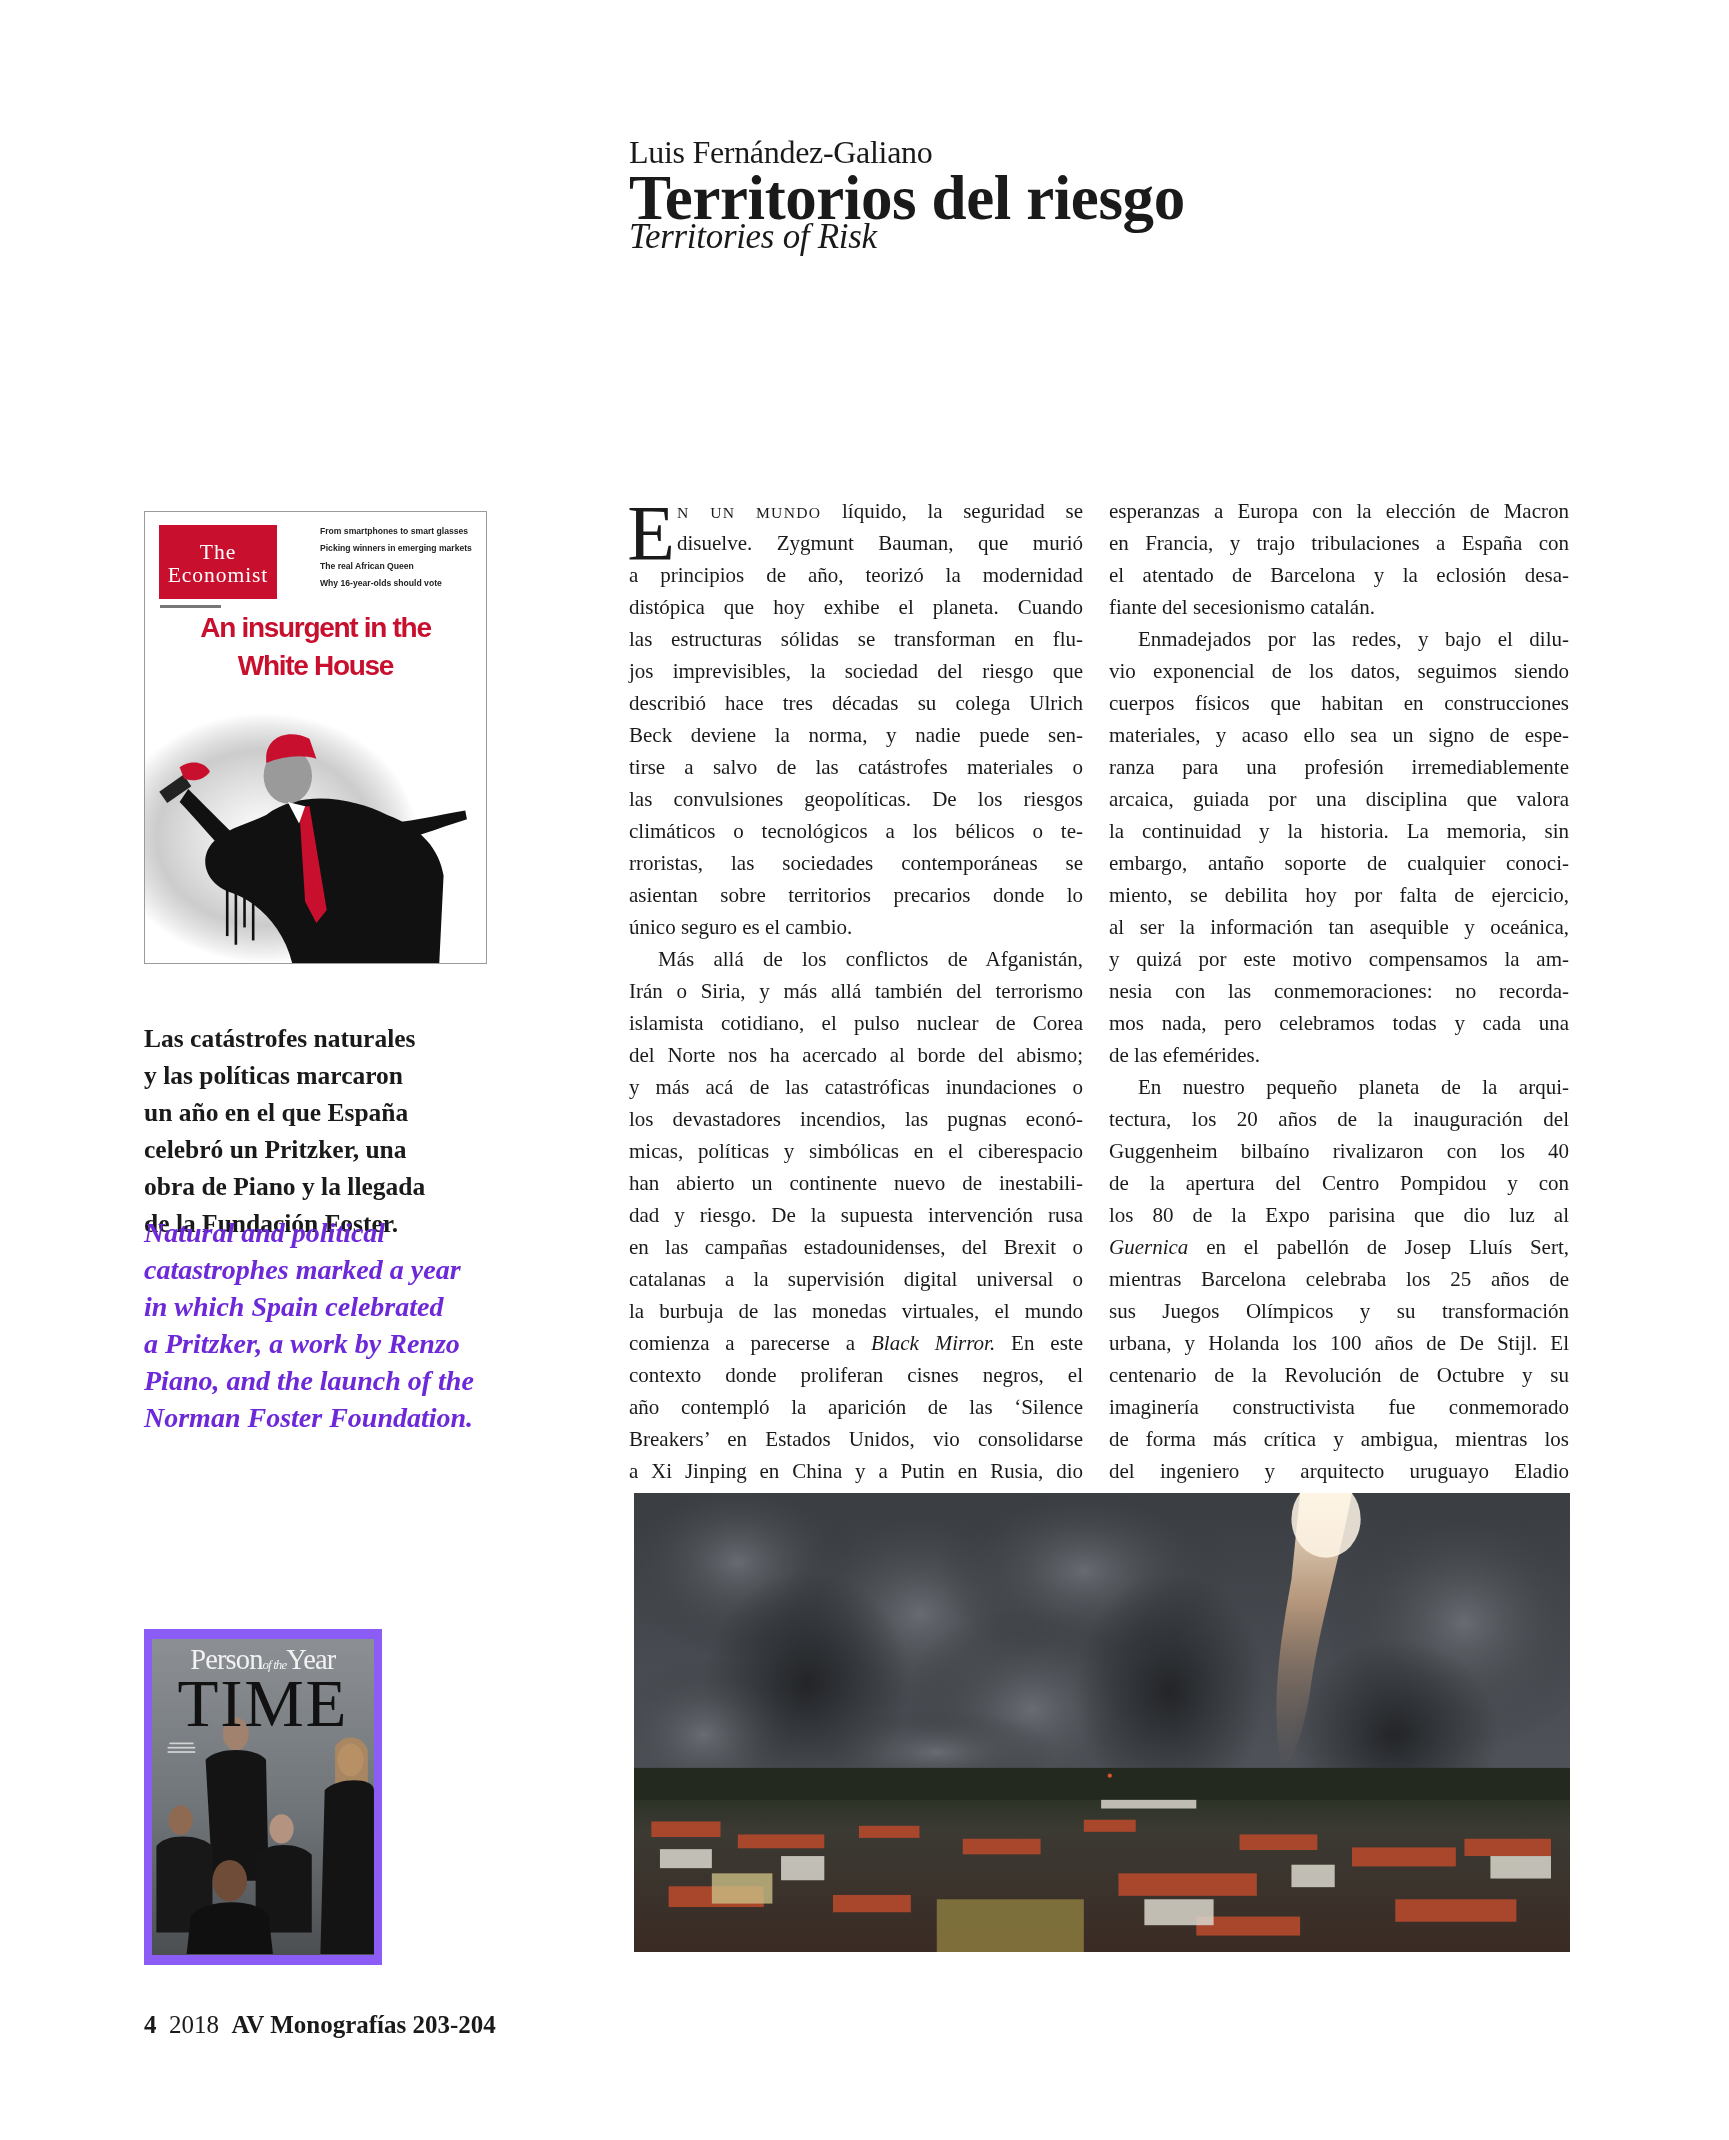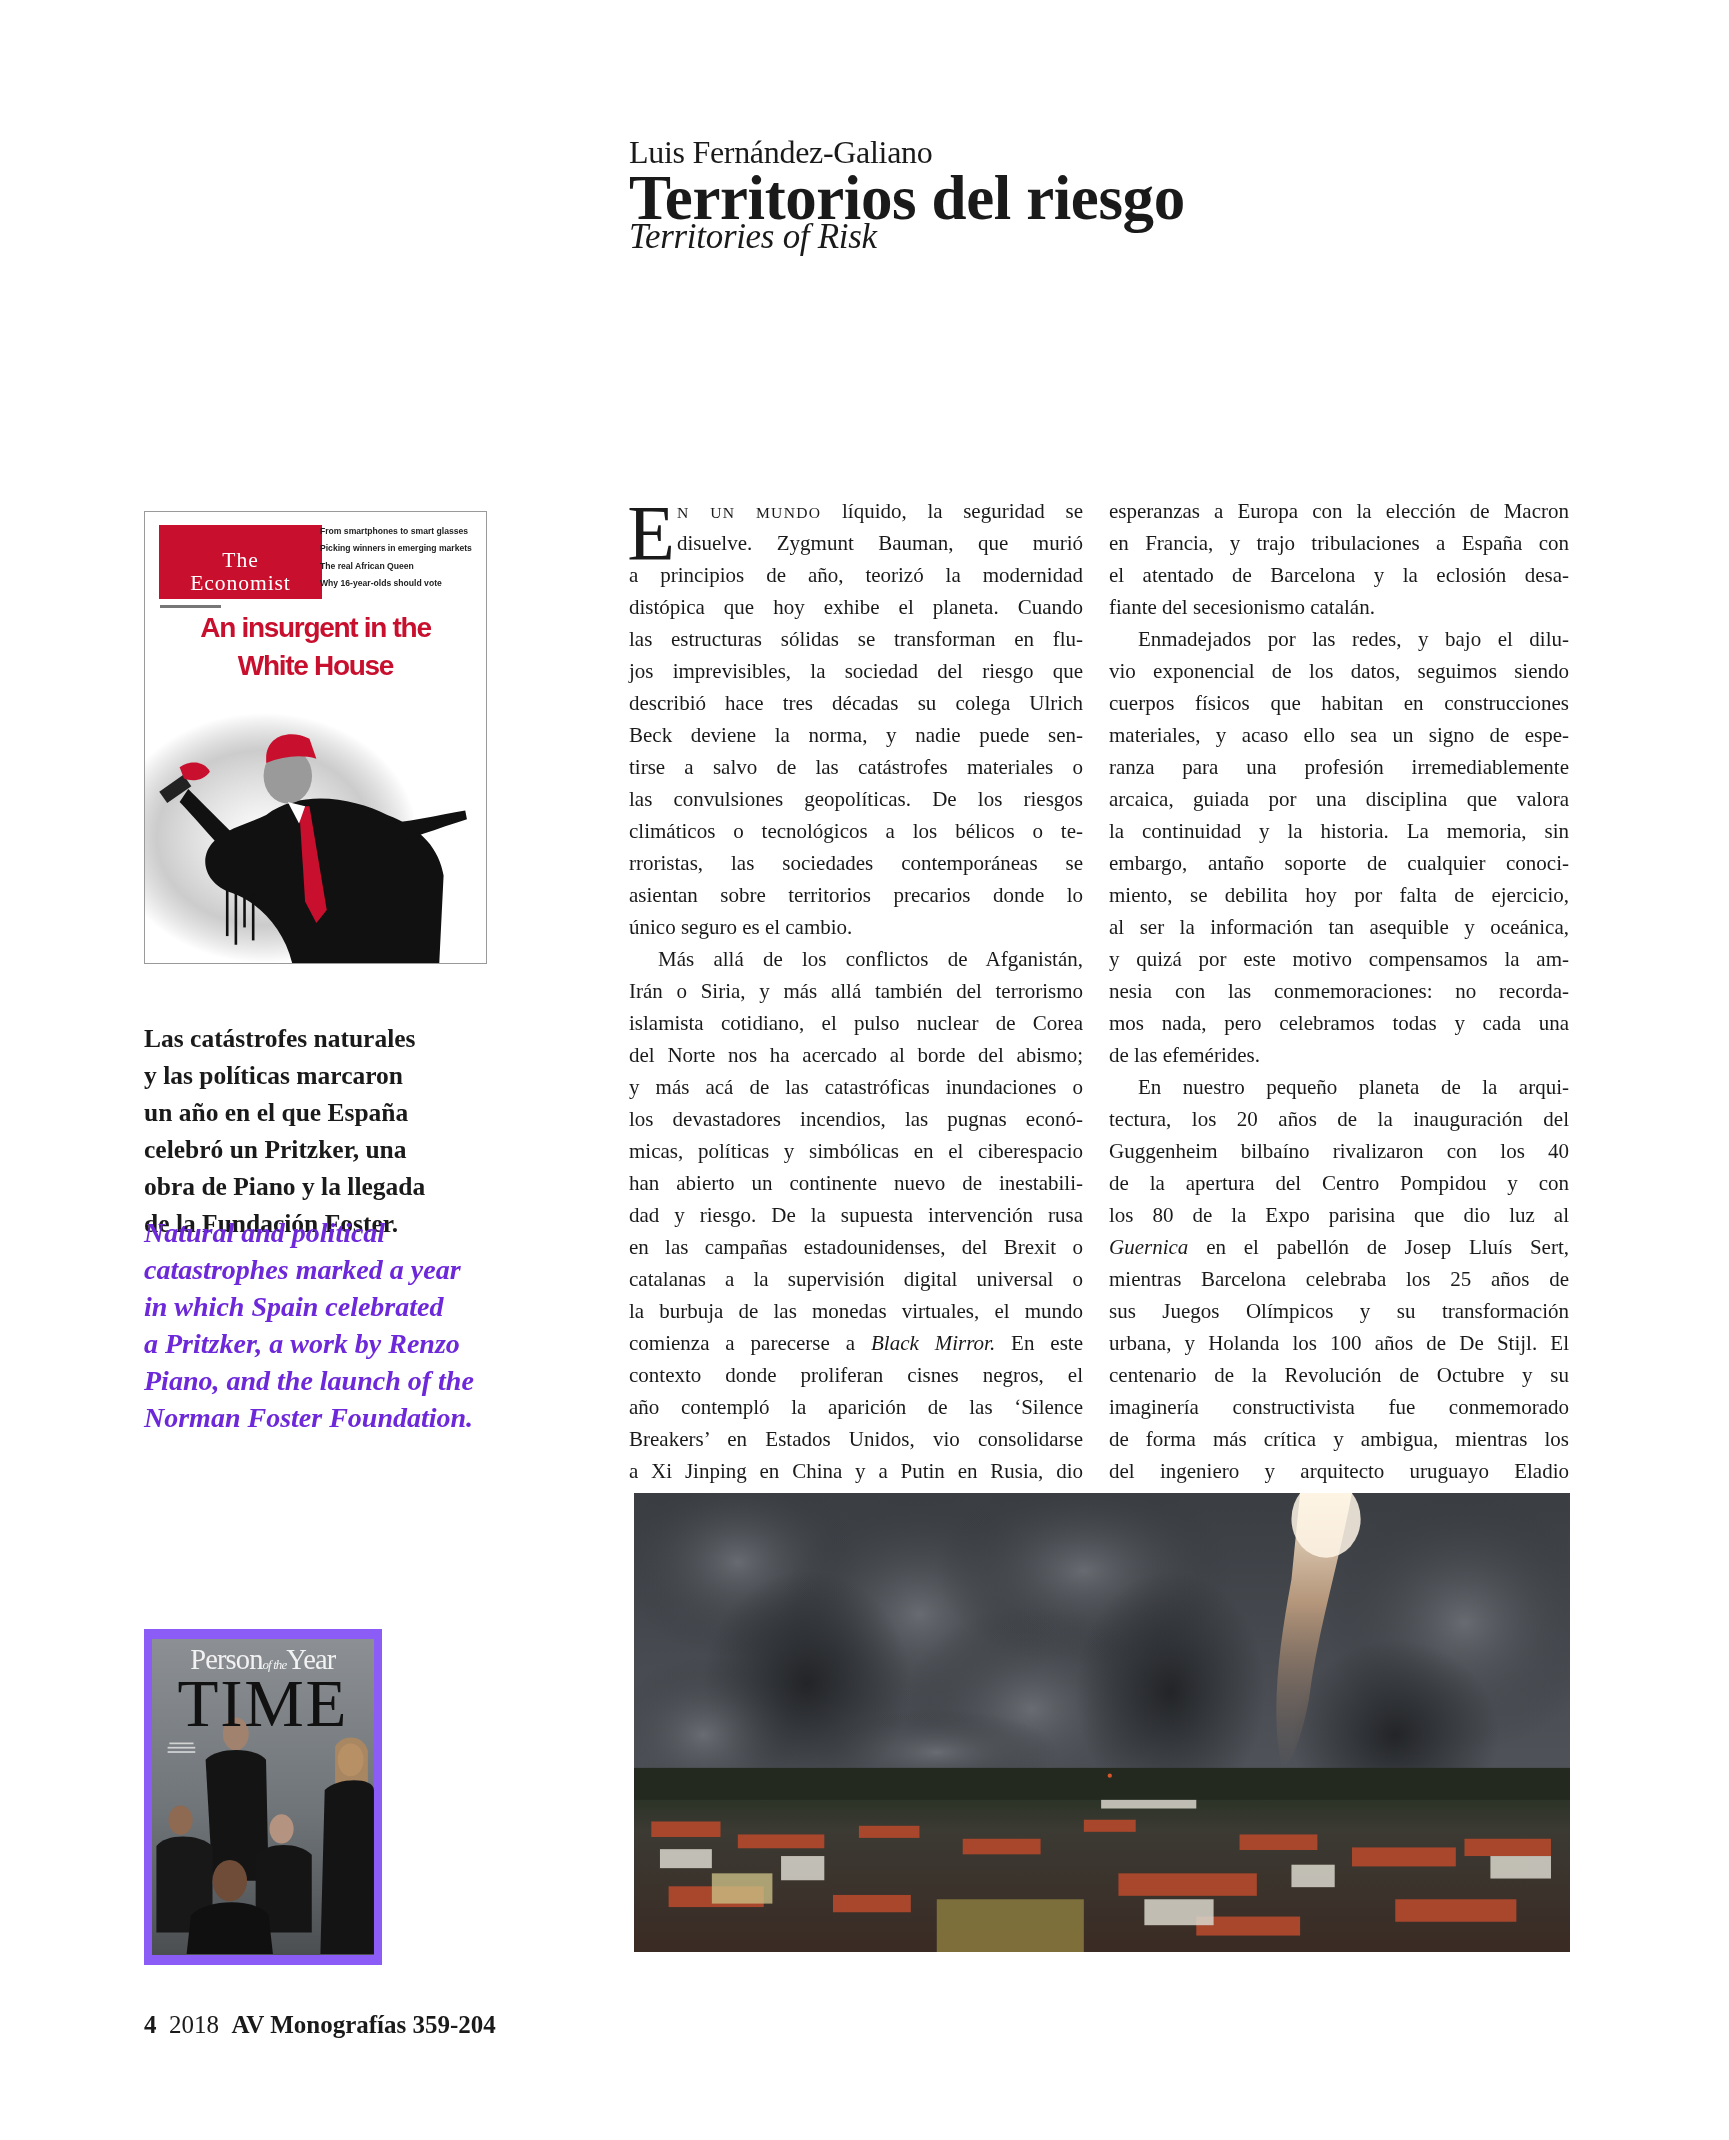--- a/index.html
+++ b/index.html
@@ -7,22 +7,22 @@
          font-family:"Liberation Serif", "DejaVu Serif", serif; color:#1a1a1a; }
 
   
   .author { position:absolute; left:629px; top:135px; font-size:32px; line-height:35px; letter-spacing:-0.3px; }
   .title  { position:absolute; left:629px; top:173px; font-size:63px; line-height:50px; font-weight:bold; letter-spacing:-0.4px; }
   .subtitle { position:absolute; left:629px; top:218px; font-size:35px; line-height:38px; font-style:italic; letter-spacing:-0.3px; }
 
   
   .economist { position:absolute; left:144px; top:511px; width:341px; height:451px; border:1.7px solid #9a9a9a;
                background:#fff; overflow:hidden; font-family:"Liberation Sans", "DejaVu Sans", sans-serif; }
-  .eco-logo { position:absolute; left:14px; top:13px; width:163px; height:74px; background:#c8102e; color:#fff;
-              font-family:"Liberation Serif", serif; text-align:center; font-size:21.6px; line-height:23px; padding-top:24px; box-sizing:border-box; letter-spacing:0.9px; }
+  .eco-logo { position:absolute; left:14px; top:13px; width:118px; height:74px; background:#c8102e; color:#fff;
+              font-family:"Liberation Serif", serif; text-align:center; font-size:21.6px; line-height:23px; padding-top:16px; box-sizing:border-box; letter-spacing:0.9px; }
   .eco-teasers { position:absolute; left:175px; top:11.2px; font-size:8.6px; font-weight:bold; color:#222; line-height:17.3px; }
   .eco-date { position:absolute; left:14.7px; top:93px; width:61px; height:2.6px; background:#777; }
   .eco-headline { position:absolute; left:0; top:97px; width:341px; text-align:center; color:#c8102e; font-weight:bold;
                   font-size:28px; line-height:38px; letter-spacing:-1.3px; }
   .eco-art { position:absolute; left:0; top:173px; width:341px; height:278px; }
 
   
   .caption-es { position:absolute; left:144px; top:1020px; width:346px; font-weight:bold; font-size:25.5px; line-height:37px; color:#1a1a1a; }
   .caption-en { position:absolute; left:144px; top:1214px; width:363px; font-style:italic; font-size:28px; line-height:37px; color:#6d28d9;font-weight:bold; }
 
@@ -294,15 +294,15 @@
         <rect x="18" y="45" width="32" height="2"></rect>
         <rect x="18" y="50" width="32" height="2"></rect>
       </g>
     </svg>
     <div class="time-poy"><span>Person</span><span class="small">of the</span><span>Year</span></div>
     <div class="time-mast">TIME</div>
   </div>
 </div>
 
 <div class="footer">
-  <b>4</b>&nbsp; <span>2018</span>&nbsp; <b>AV Monografías 359-204</b>
+  <b>4</b>&nbsp; <span>2018</span>&nbsp; <b>AV Monografías 203-204</b>
 </div>
 
 
 </body></html>

